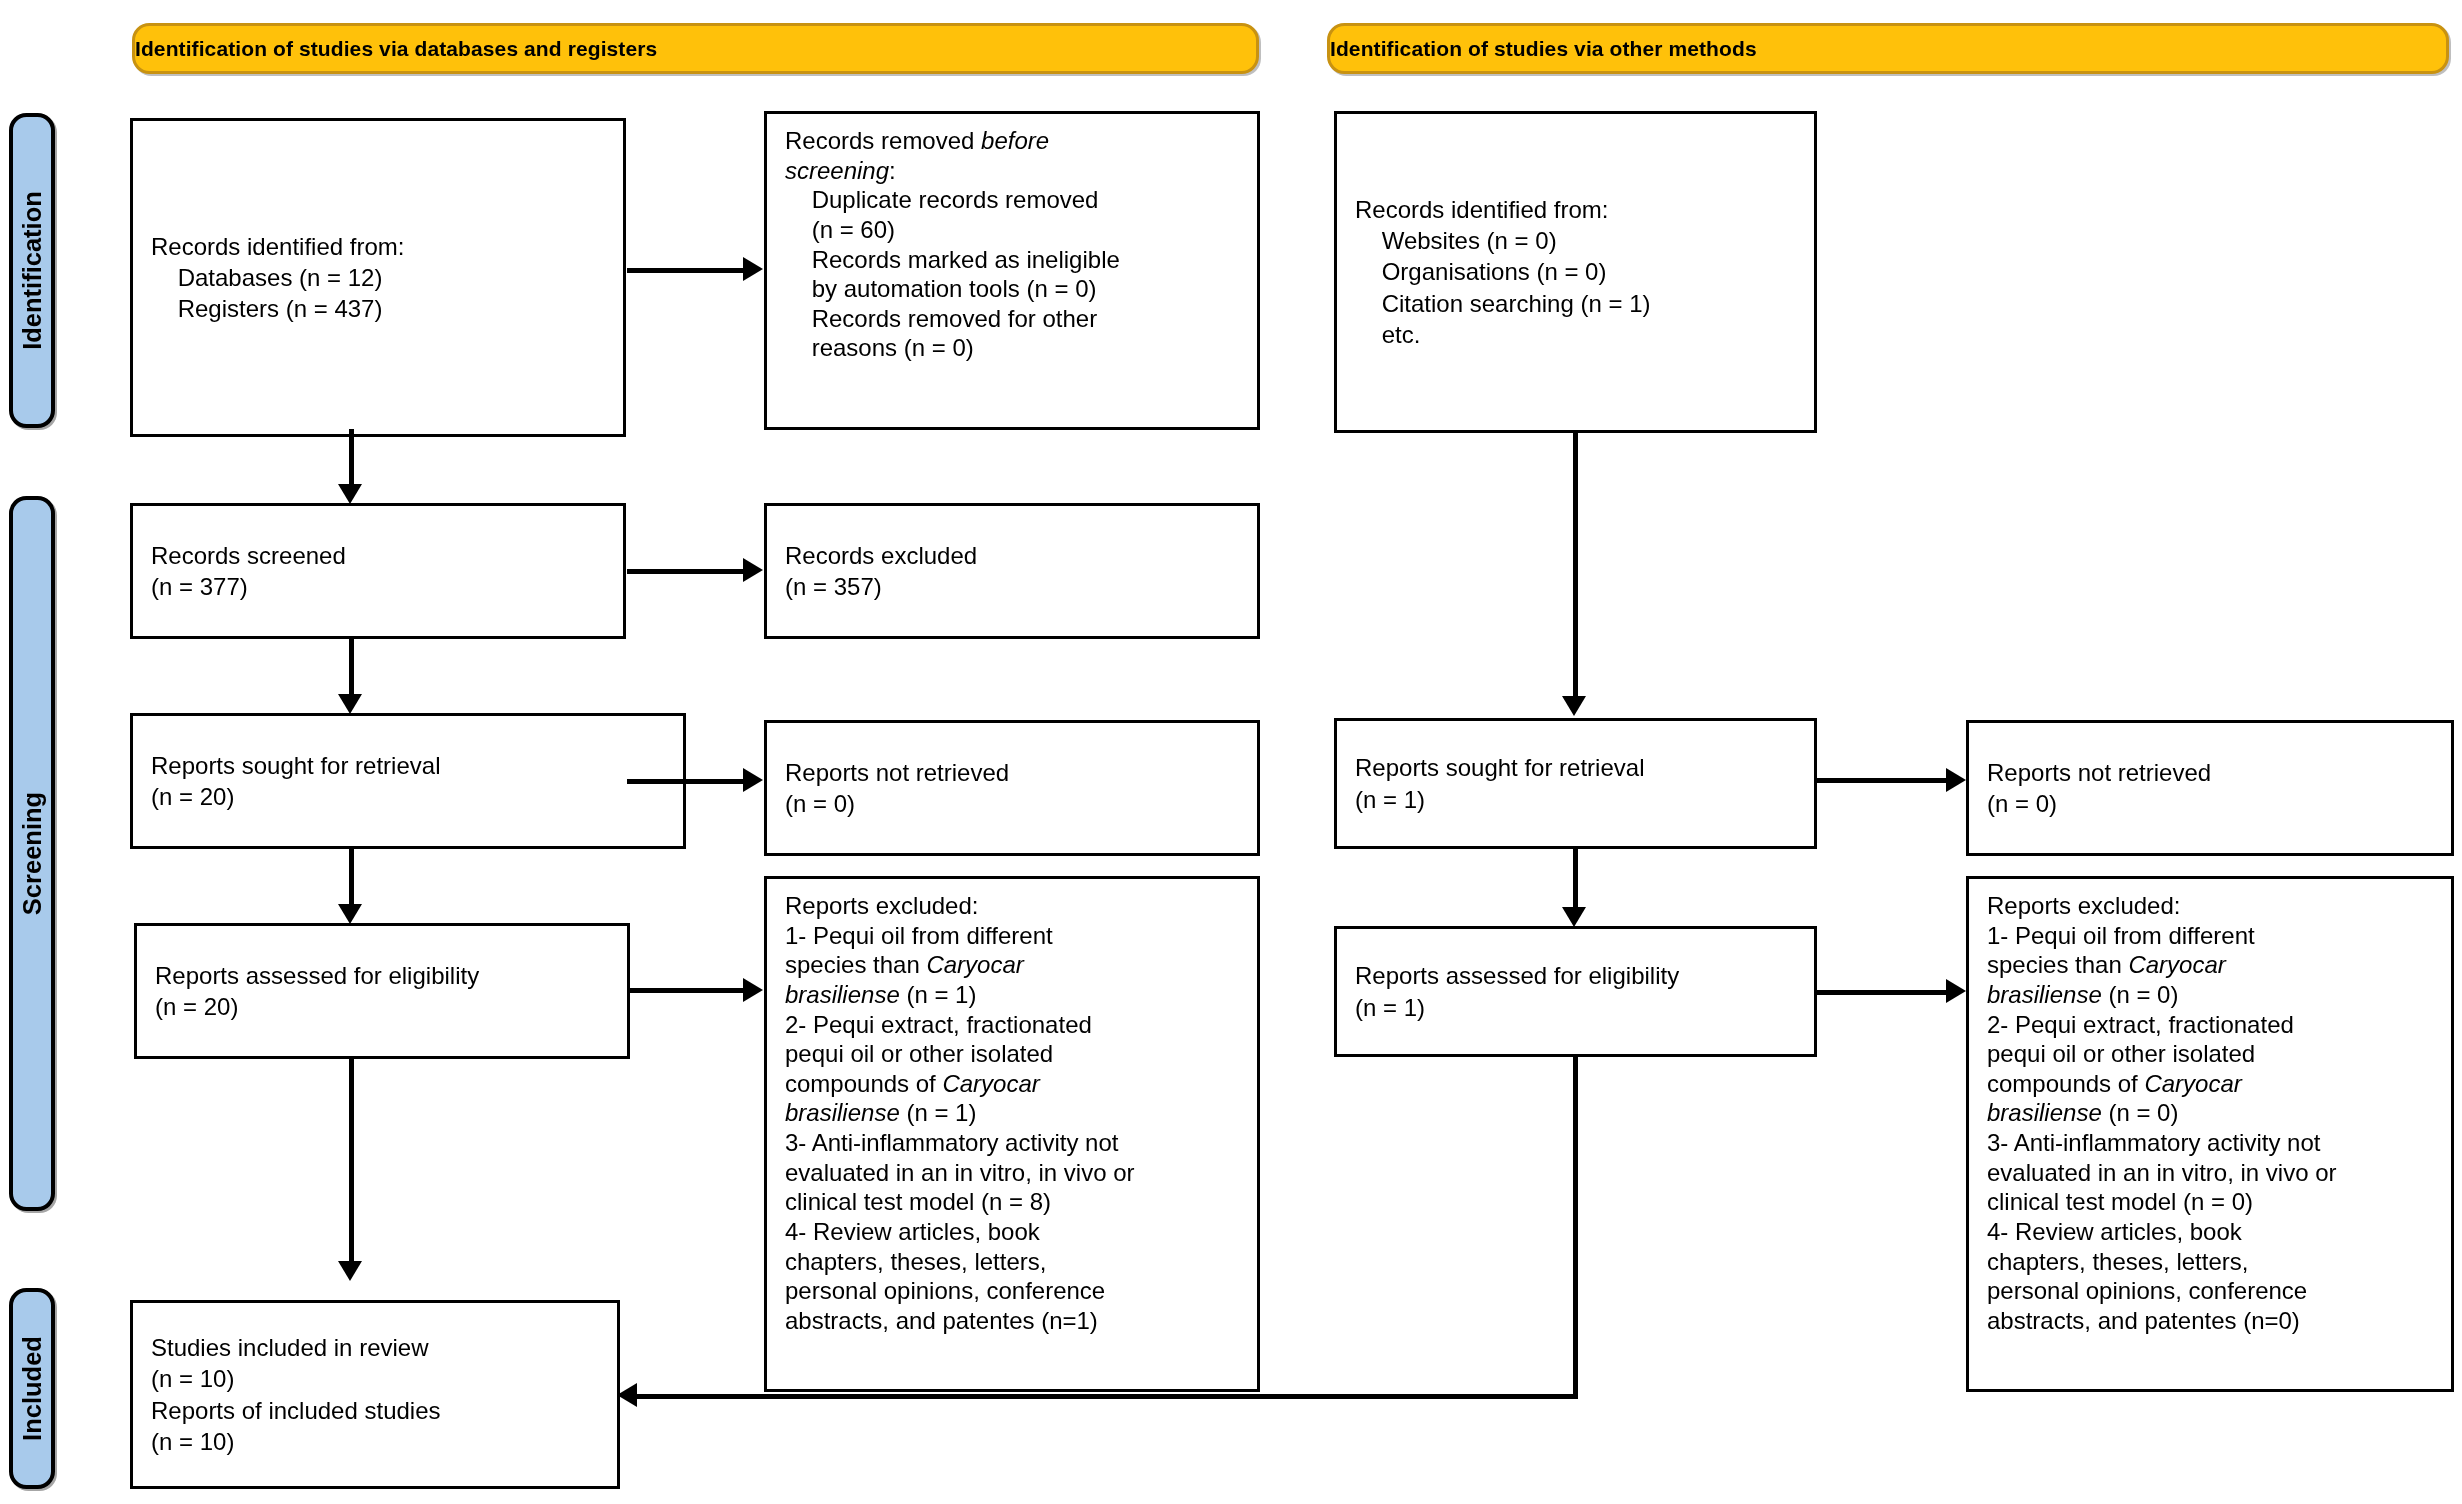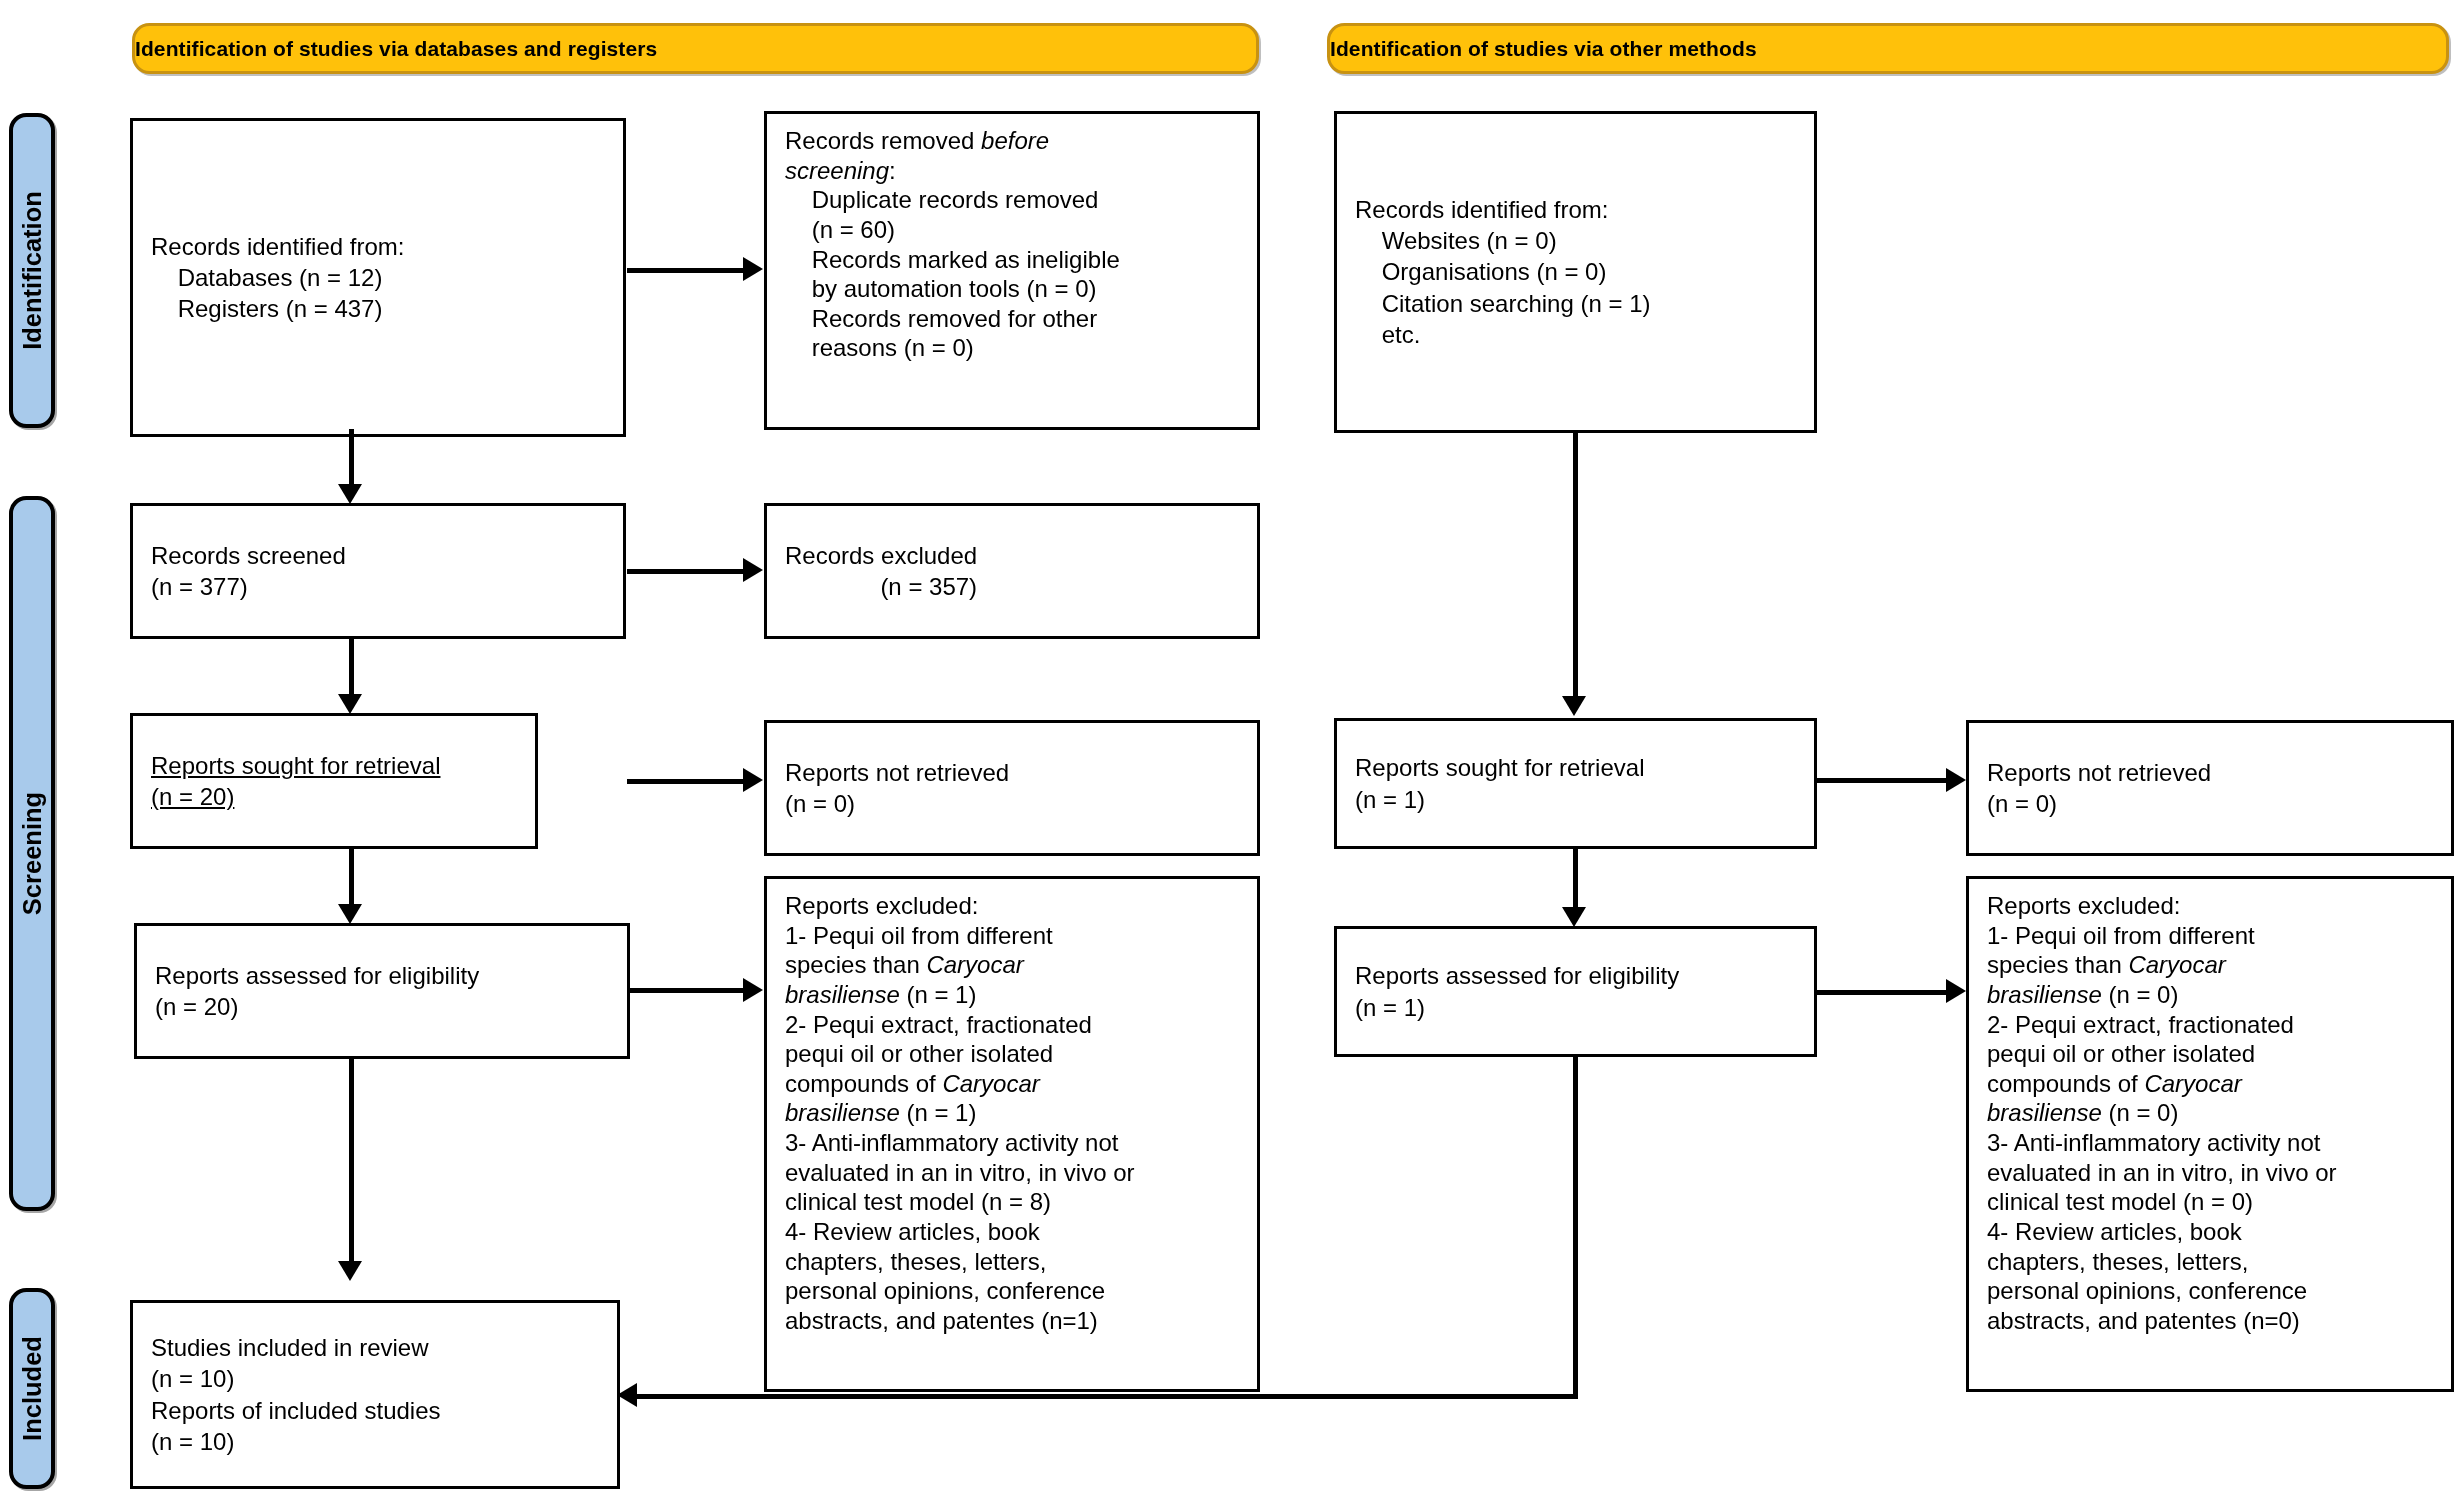--- a/index.html
+++ b/index.html
@@ -150,32 +150,32 @@
   <div class="arrowR" style="left:743px; top:257px;"></div>
 
   <div class="ln vline" style="left:349px; top:429px; height:60px;"></div>
   <div class="arrowD" style="left:338px; top:484px;"></div>
 
   <div class="box" style="left:130px; top:503px; width:496px; height:136px;">
     <div class="txt"><span>Records screened</span>
 <span>(n = 377)</span></div>
   </div>
 
-  <div class="box" style="left:764px; top:503px; width:496px; height:136px;text-align:right;">
+  <div class="box" style="left:764px; top:503px; width:496px; height:136px;">
     <div class="txt"><span>Records excluded</span>
 <span>(n = 357)</span></div>
   </div>
 
   <div class="ln hline" style="left:627px; top:569px; width:117px;"></div>
   <div class="arrowR" style="left:743px; top:558px;"></div>
 
   <div class="ln vline" style="left:349px; top:639px; height:60px;"></div>
   <div class="arrowD" style="left:338px; top:694px;"></div>
 
-  <div class="box" style="left:130px; top:713px; width:408px; height:136px;text-decoration:underline;">
+  <div class="box" style="left:130px; top:713px; width:556px; height:136px;">
     <div class="txt"><span>Reports sought for retrieval</span>
 <span>(n = 20)</span></div>
   </div>
 
   <div class="box" style="left:764px; top:720px; width:496px; height:136px;">
     <div class="txt"><span>Reports not retrieved</span>
 <span>(n = 0)</span></div>
   </div>
 
   <div class="ln hline" style="left:627px; top:779px; width:117px;"></div>

